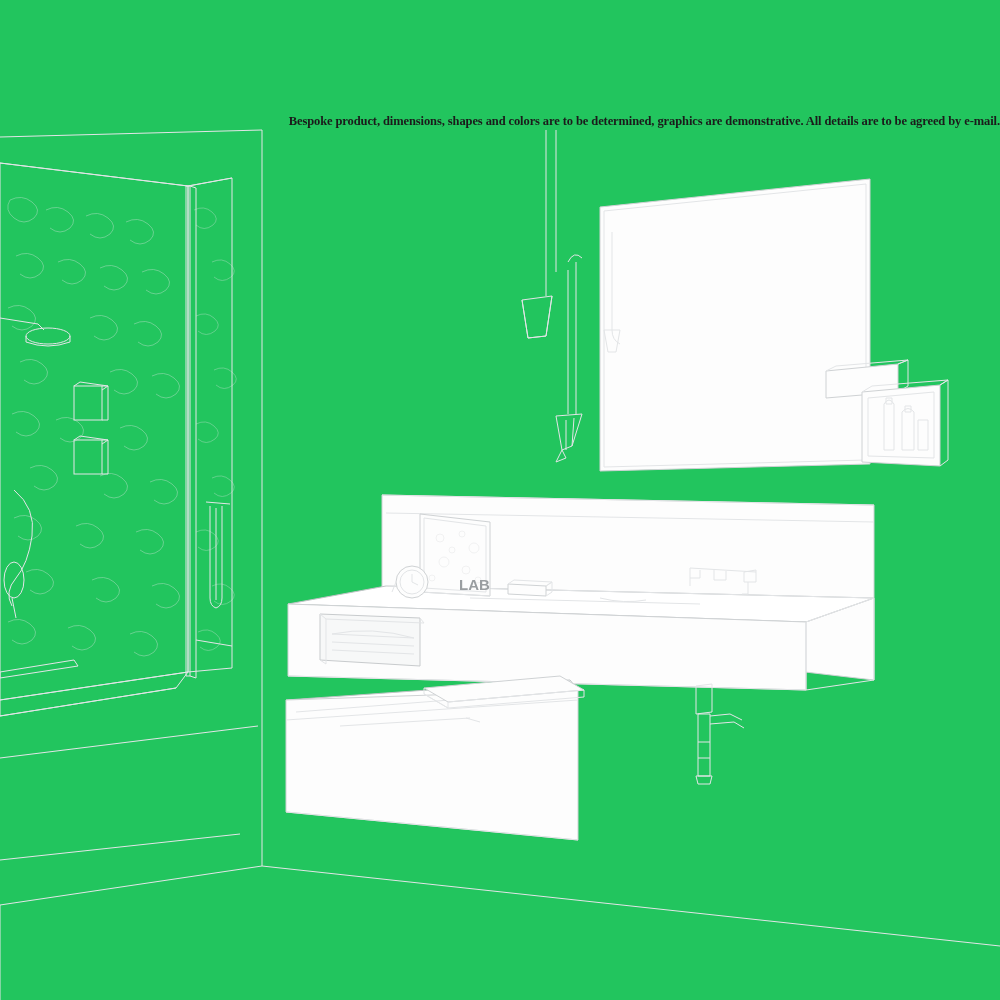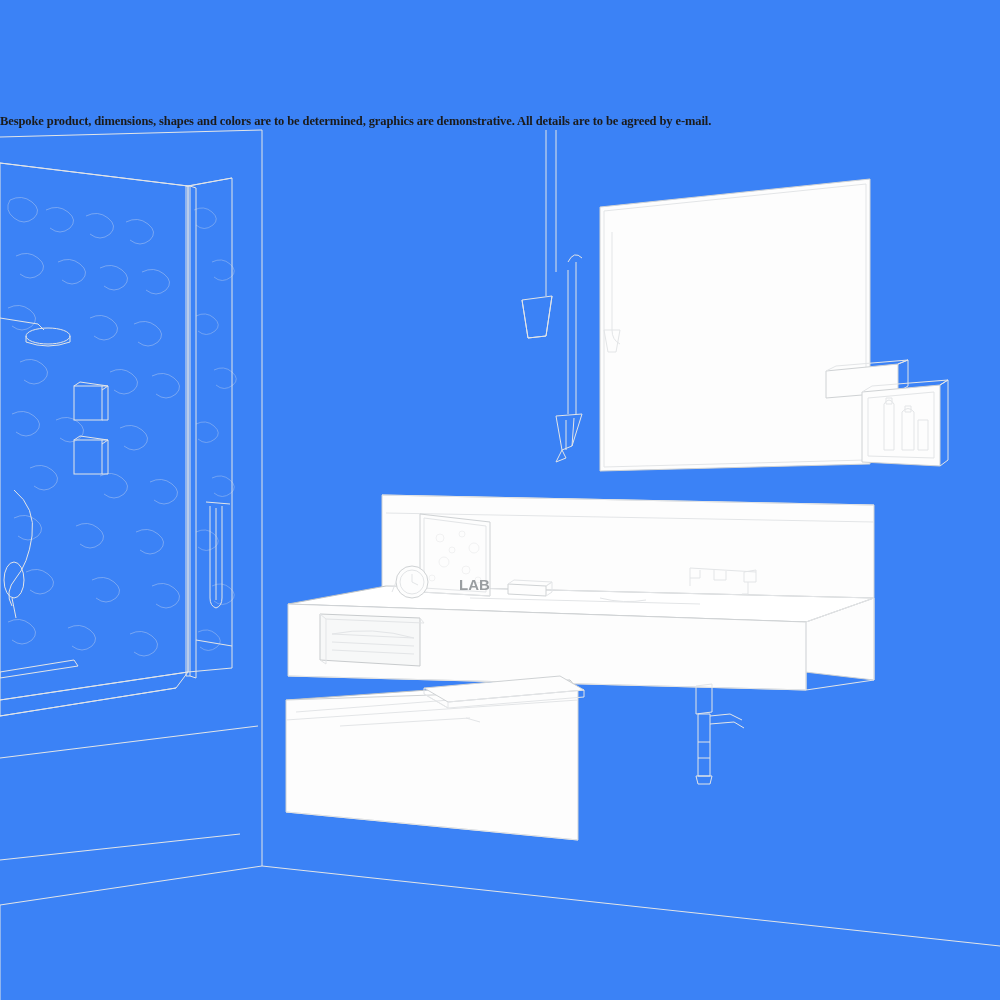--- a/index.html
+++ b/index.html
@@ -10,21 +10,22 @@
   body {
     width: 1000px;
     height: 1000px;
     font-family: "Liberation Serif", serif;
     overflow: hidden;
   }
   #stage {
     position: relative;
     width: 1000px;
     height: 1000px;
-    background: #3b82f6;
+    background: #22c55e;
+    text-align: right;
   }
   .disclaimer {
     position: absolute;
     left: 0px;
     top: 114px;
     width: 1000px;
     font-family: "Liberation Serif", serif;
     font-weight: bold;
     font-size: 12.5px;
     line-height: 14px;

